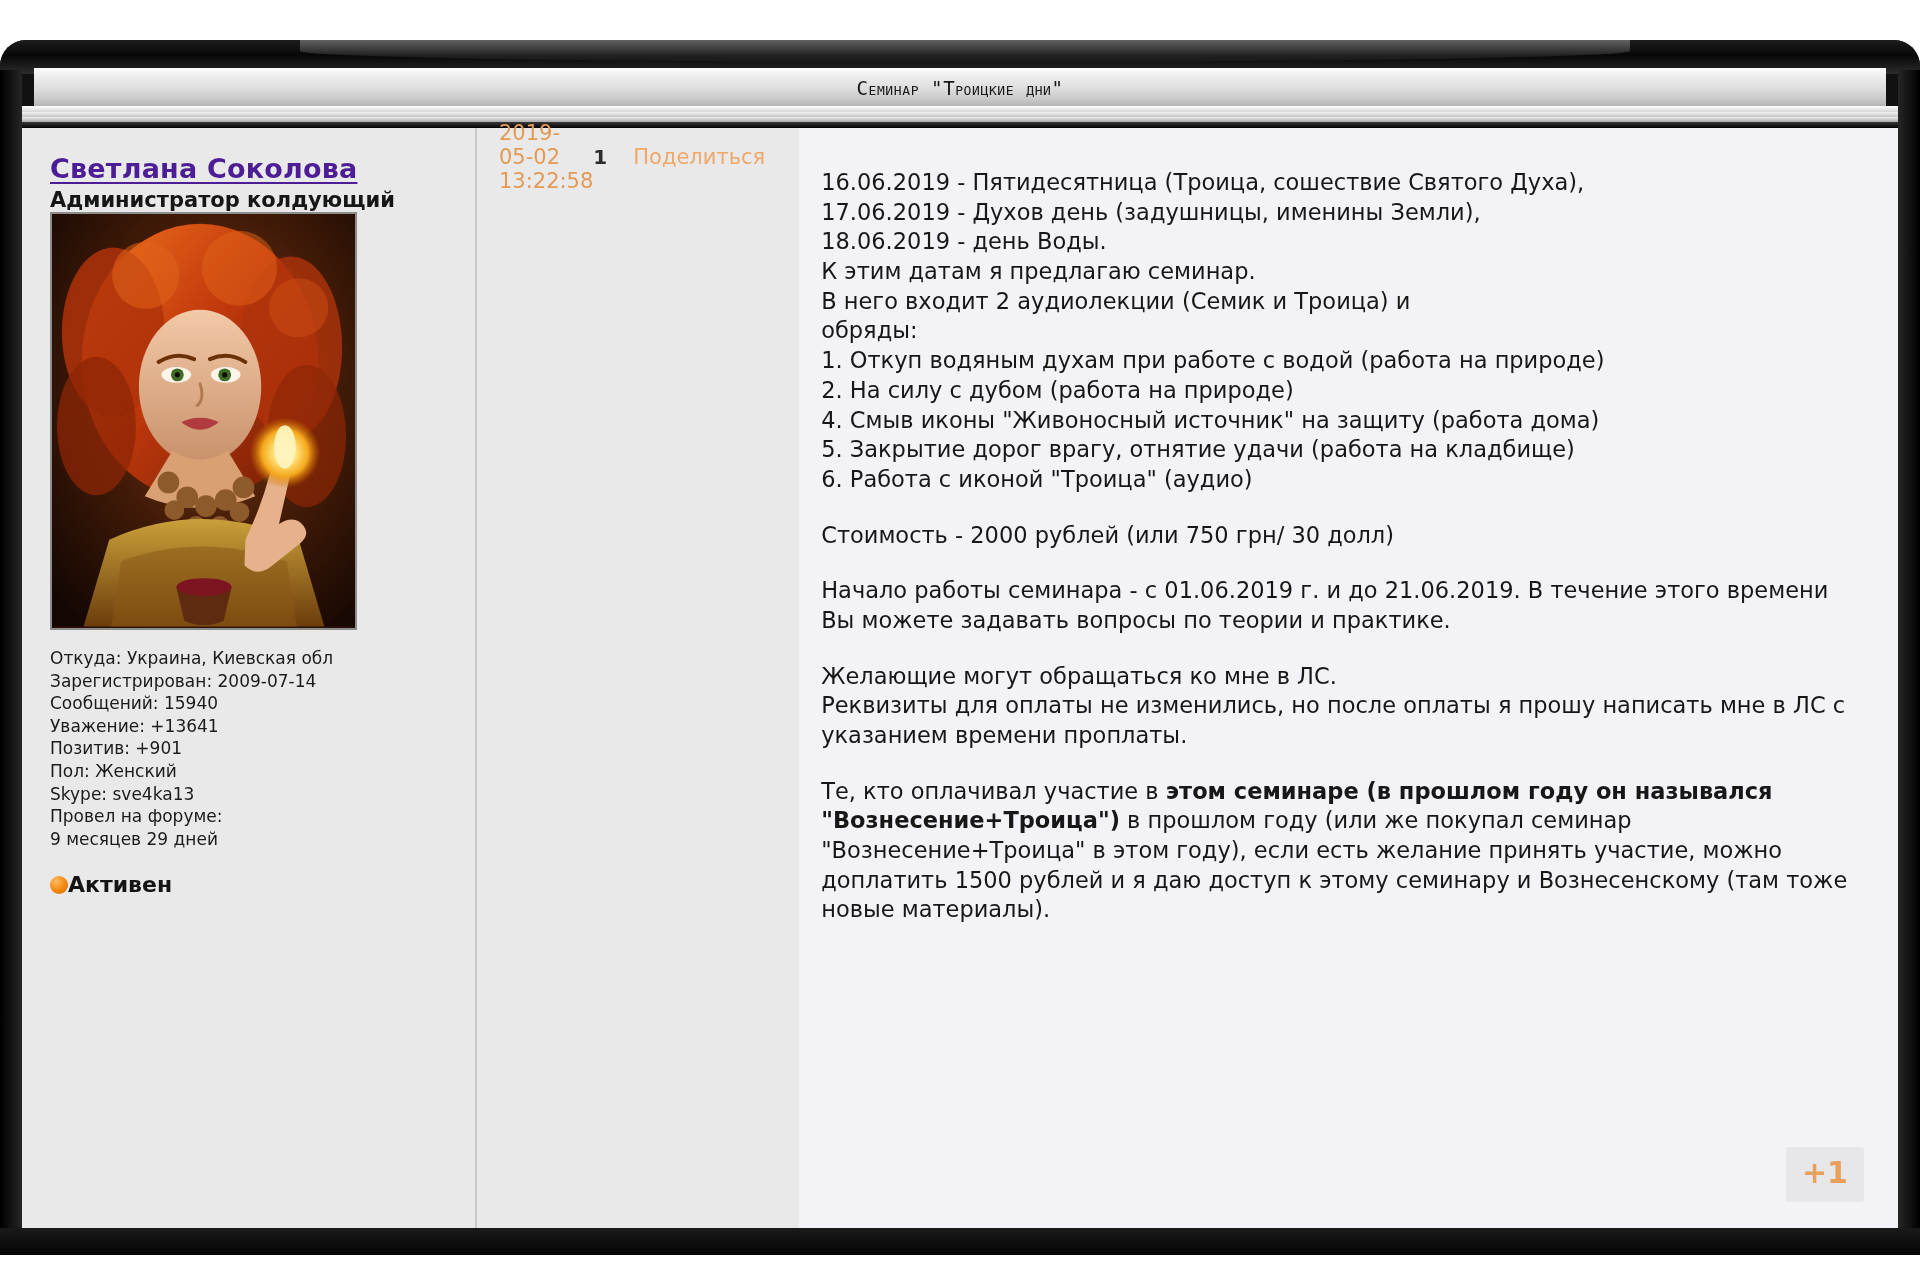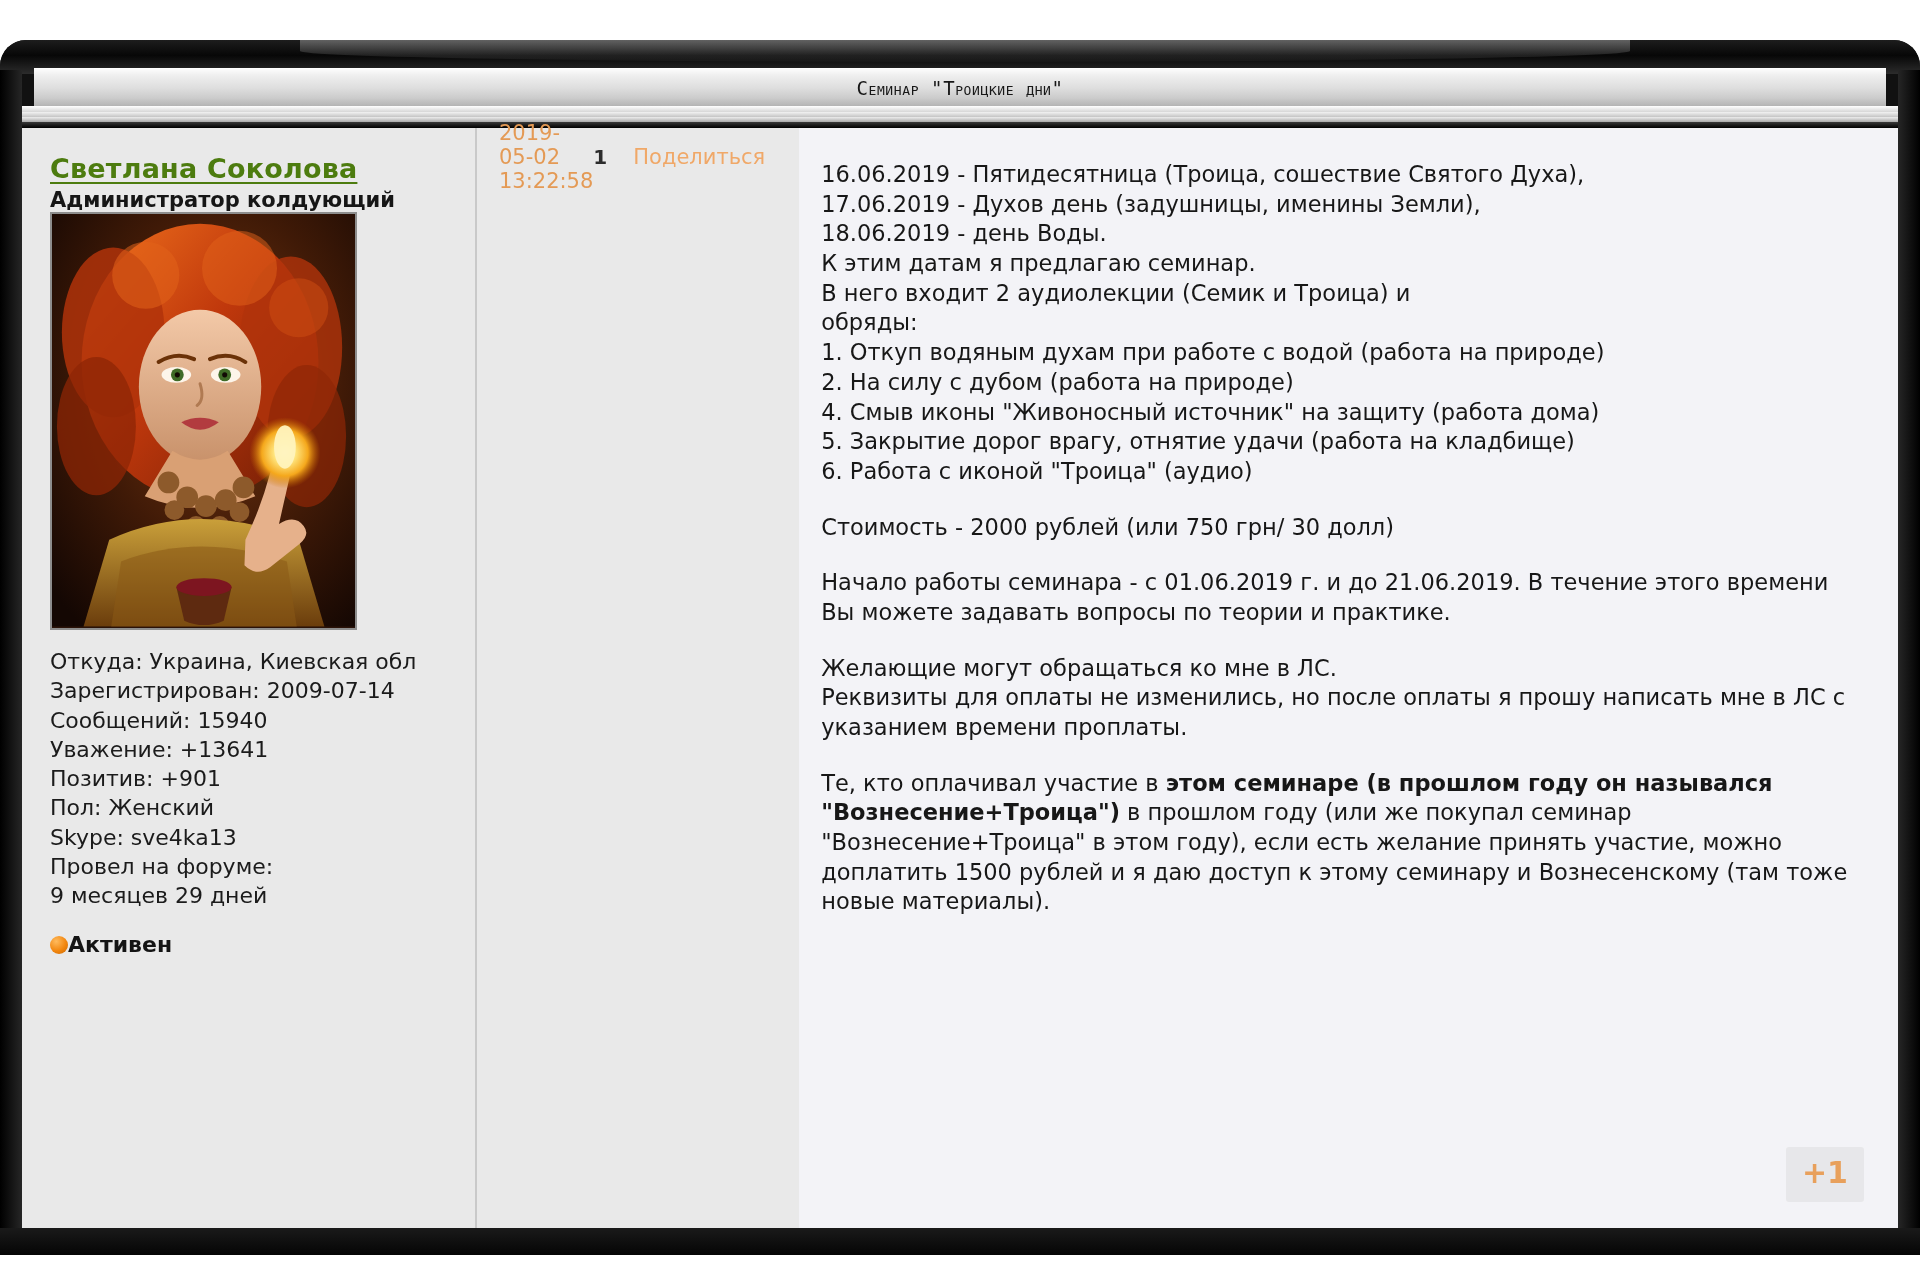--- a/index.html
+++ b/index.html
@@ -96,21 +96,21 @@
     width: 455px;
     flex: 0 0 455px;
     box-sizing: border-box;
     padding: 25px 0 0 28px;
     border-right: 2px solid #c9c9c9;
     background: #e9e9e9;
   }
   #username {
     font-size: 27px;
     font-weight: bold;
-    color: #4d7c0f;
+    color: #4c1d95;
     text-decoration: underline;
     text-underline-offset: 4px;
     letter-spacing: 0.2px;
     margin-bottom: 4px;
     display: inline-block;
     cursor: pointer;
   }
   #usertitle {
     font-size: 21px;
     font-weight: bold;
@@ -122,21 +122,21 @@
     border: 2px solid #8d8d8d;
     box-sizing: border-box;
     overflow: hidden;
     position: relative;
     background: #2a1208;
   }
   #avatar-art { position: absolute; inset: 0; }
 
   #profile-fields {
     margin-top: 17px;
-    font-size: 22px;
+    font-size: 17px;
     line-height: 1.33;
     color: #1b1b1b;
   }
   #profile-fields div { white-space: nowrap; }
 
   #status-row {
     margin-top: 22px;
     display: flex;
     align-items: center;
   }
@@ -172,21 +172,21 @@
     align-items: center;
     gap: 26px;
   }
   #share-count { font-size: 20px; font-weight: bold; color: #2c2c2c; }
   #share-label { font-size: 21px; color: #f0a868; cursor: pointer; }
 
   #post-body {
     flex: 1 1 auto;
     background: #f3f3f7;
     margin: 0 0 0 0;
-    padding: 32px 40px 20px 22px;
+    padding: 40px 40px 20px 22px;
     box-sizing: border-box;
     font-size: 22.5px;
     line-height: 1.32;
     color: #171717;
     position: relative;
   }
   #post-body p { margin: 0; }
   .gap { height: 26px; }
   .bold { font-weight: bold; }
 

